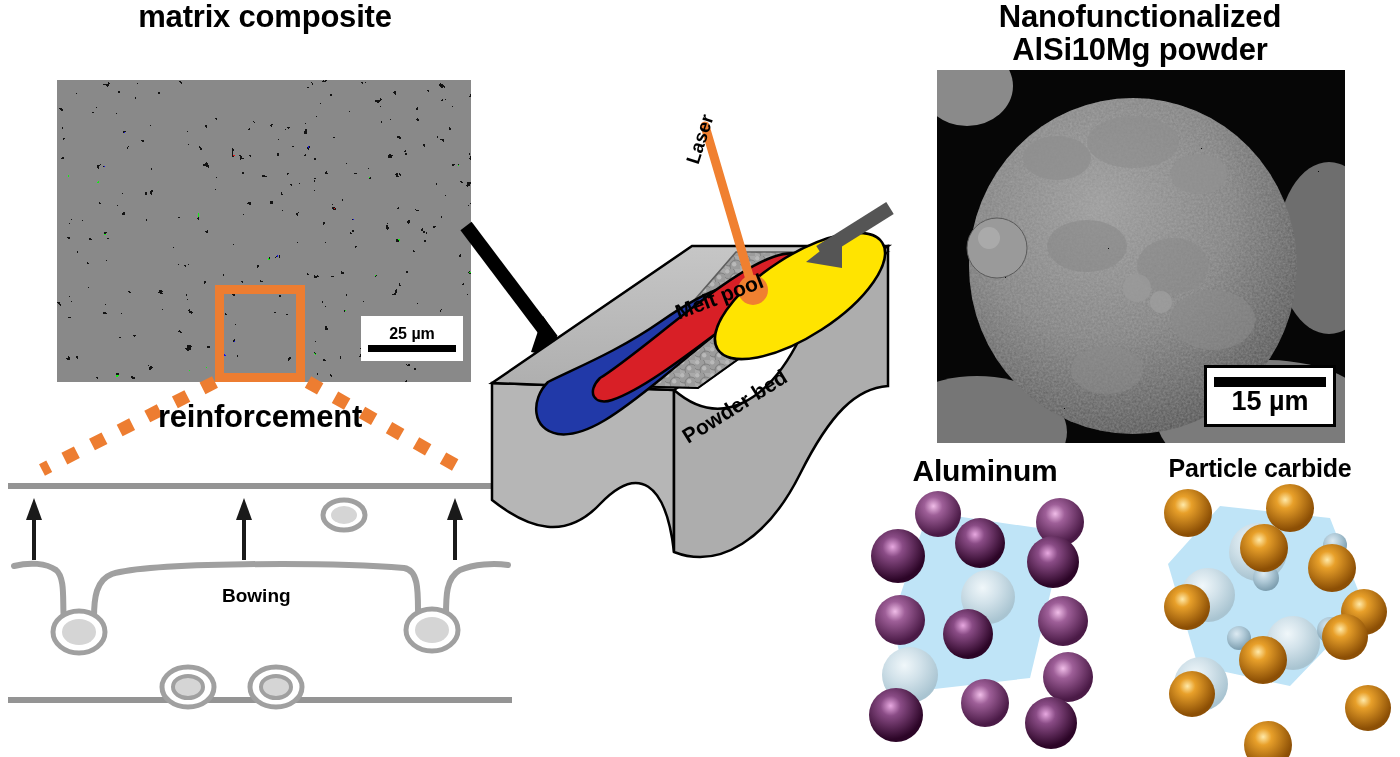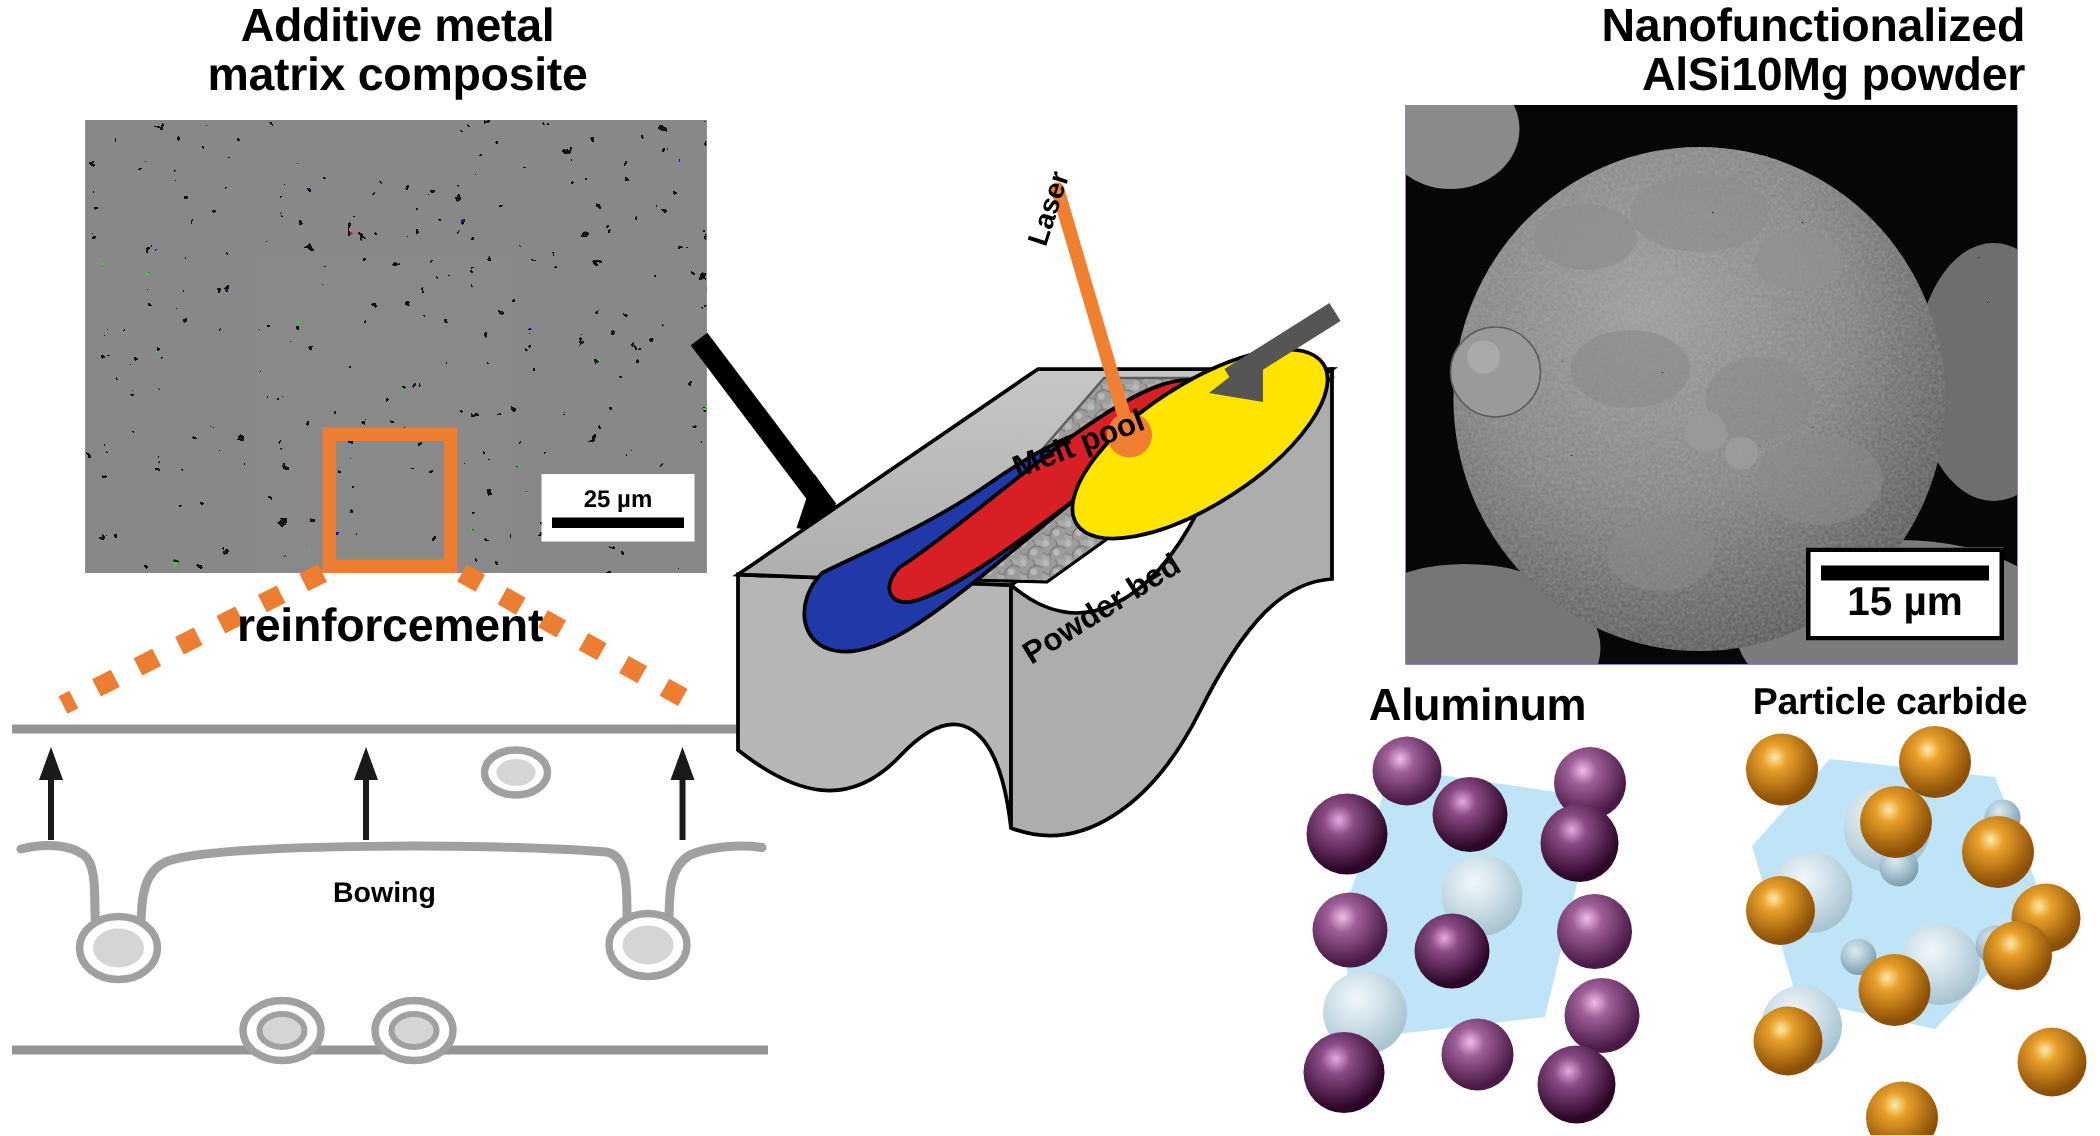--- a/index.html
+++ b/index.html
@@ -7,21 +7,21 @@
        font-family:"Liberation Sans","DejaVu Sans",sans-serif;}
   .stage{position:absolute;left:0;top:0;width:1400px;height:757px;}
   .abs{position:absolute;}
 
   
   .panel-title{
     position:absolute;text-align:center;font-weight:bold;color:#000;
     line-height:1.08;letter-spacing:-0.2px;
   }
   .t-left{left:60px;top:0px;width:410px;font-size:31px;}
-  .t-right{left:930px;top:0px;width:420px;font-size:31px;text-align:right;}
+  .t-right{left:930px;top:0px;width:420px;font-size:31px;}
   .t-particle{left:100px;top:400px;width:320px;font-size:31px;}
   .t-alum{left:880px;top:455px;width:210px;font-size:30px;}
   .t-wc{left:1120px;top:455px;width:280px;font-size:25px;}
 
   
   .sem{position:absolute;overflow:hidden;background:#3d3d3d;}
   .sem-left{left:57px;top:80px;width:414px;height:302px;}
   .sem-right{left:937px;top:70px;width:408px;height:373px;background:#6d28d9;}
 
   .scalebox{position:absolute;background:#fff;display:flex;flex-direction:column;
@@ -48,21 +48,20 @@
   .lbl-melt{left:672px;top:302px;font-size:21px;transform:rotate(-21deg);transform-origin:left top;}
   .lbl-pbed{left:678px;top:428px;font-size:21px;transform:rotate(-32deg);transform-origin:left top;}
   .lbl-bowing{left:222px;top:585px;font-size:19px;font-weight:bold;}
 </style>
 </head>
 <body>
 
 <div class="stage">
 
   <div class="panel-title t-left">
-    <div>Additive metal</div>
     <div>matrix  composite</div>
   </div>
 
   <div class="sem sem-left">
     <svg width="414" height="302" viewBox="0 0 414 302">
       <defs>
         <filter id="semNoise1" x="0" y="0" width="100%" height="100%">
           <feTurbulence type="fractalNoise" baseFrequency="0.62" numOctaves="4" seed="7" result="n"></feTurbulence>
           <feColorMatrix in="n" type="matrix" values="0 0 0 0 0.30  0 0 0 0 0.30  0 0 0 0 0.30  0 0 0 0 1"></feColorMatrix>
         </filter>

